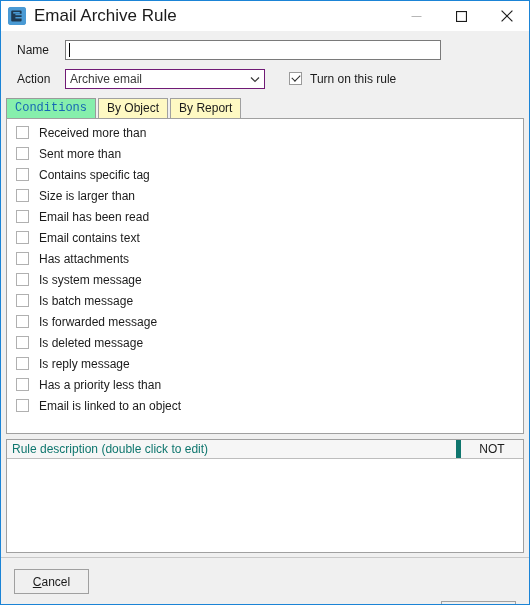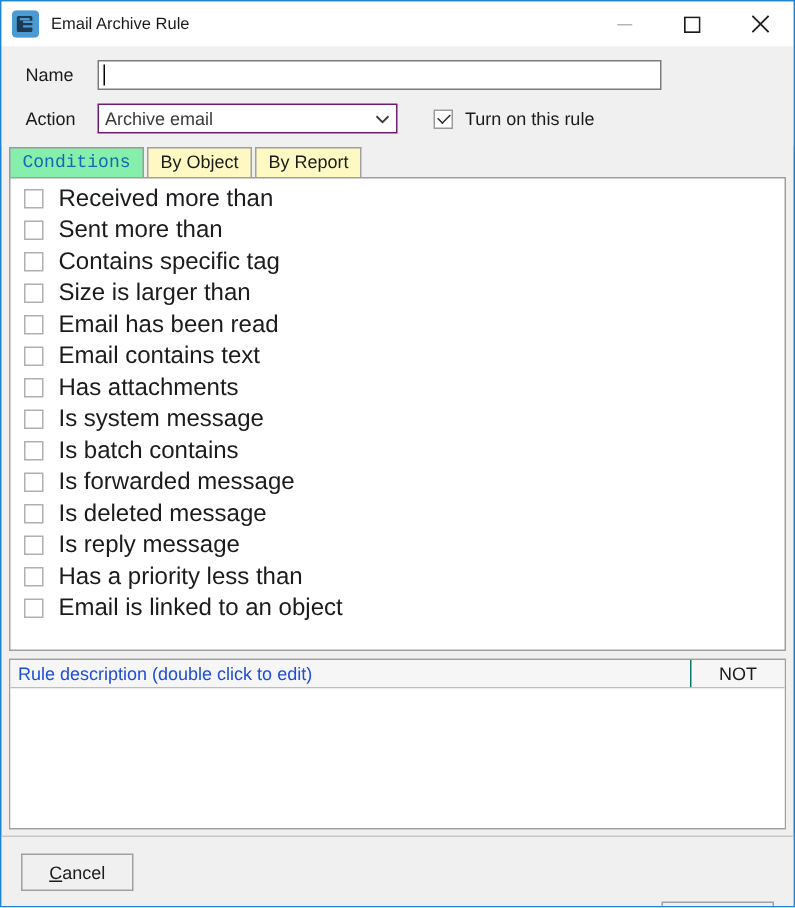--- a/index.html
+++ b/index.html
@@ -39,21 +39,21 @@
     margin-left: 7px;
     margin-right: 8px;
     flex: 0 0 auto;
     background: #4a9ad4;
     border-radius: 3px;
     position: relative;
     display: block;
   }
   .title-icon svg { display:block; }
   .title-text {
-    font-size: 11px;
+    font-size: 17px;
     color: #1b1b1b;
     flex: 1 1 auto;
     line-height: 30px;
     white-space: nowrap;
   }
   .winbtns {
     display: flex;
     align-items: stretch;
     height: 30px;
     flex: 0 0 auto;
@@ -137,21 +137,21 @@
     top: 1px;
     width: 18px;
     height: 18px;
     display: flex;
     align-items: center;
     justify-content: center;
     background: #ffffff;
   }
   .toggle-wrap {
     display: flex;
-    align-items: center;
+    align-items: flex-start;
     margin-left: 24px;
     flex: 0 0 auto;
   }
   .cb {
     width: 13px;
     height: 13px;
     box-sizing: border-box;
     border: 1px solid #9a9a9a;
     background: #ffffff;
     display: inline-flex;
@@ -216,21 +216,21 @@
   .cond-row {
     height: 21px;
     display: flex;
     align-items: center;
     padding-left: 9px;
     box-sizing: border-box;
   }
   .cond-row .cb { border-color: #b0b0b0; }
   .cond-label {
     margin-left: 10px;
-    font-size: 16px;
+    font-size: 12px;
     color: #1b1b1b;
     white-space: nowrap;
   }
 
   
   .descpanel {
     margin: 5px 5px 0 5px;
     height: 114px;
     box-sizing: border-box;
     border: 1px solid #a0a0a0;
@@ -244,22 +244,22 @@
     background: #f6f6f6;
     border-bottom: 1px solid #bdbdbd;
     box-sizing: border-box;
     flex: 0 0 auto;
   }
   .desc-col-main {
     flex: 1 1 auto;
     font-size: 12px;
     line-height: 18px;
     padding-left: 5px;
-    color: #1d4ed8;
-    border-right: 1px solid #0f766e;
+    color: #0f766e;
+    border-right: 5px solid #0f766e;
     white-space: nowrap;
     overflow: hidden;
   }
   .desc-col-not {
     width: 62px;
     flex: 0 0 auto;
     font-size: 12px;
     line-height: 18px;
     text-align: center;
     color: #1b1b1b;
@@ -392,21 +392,21 @@
       <div class="cond-row">
         <span class="cb"></span>
         <span class="cond-label">Has attachments</span>
       </div>
       <div class="cond-row">
         <span class="cb"></span>
         <span class="cond-label">Is system message</span>
       </div>
       <div class="cond-row">
         <span class="cb"></span>
-        <span class="cond-label">Is batch contains</span>
+        <span class="cond-label">Is batch message</span>
       </div>
       <div class="cond-row">
         <span class="cb"></span>
         <span class="cond-label">Is forwarded message</span>
       </div>
       <div class="cond-row">
         <span class="cb"></span>
         <span class="cond-label">Is deleted message</span>
       </div>
       <div class="cond-row">

